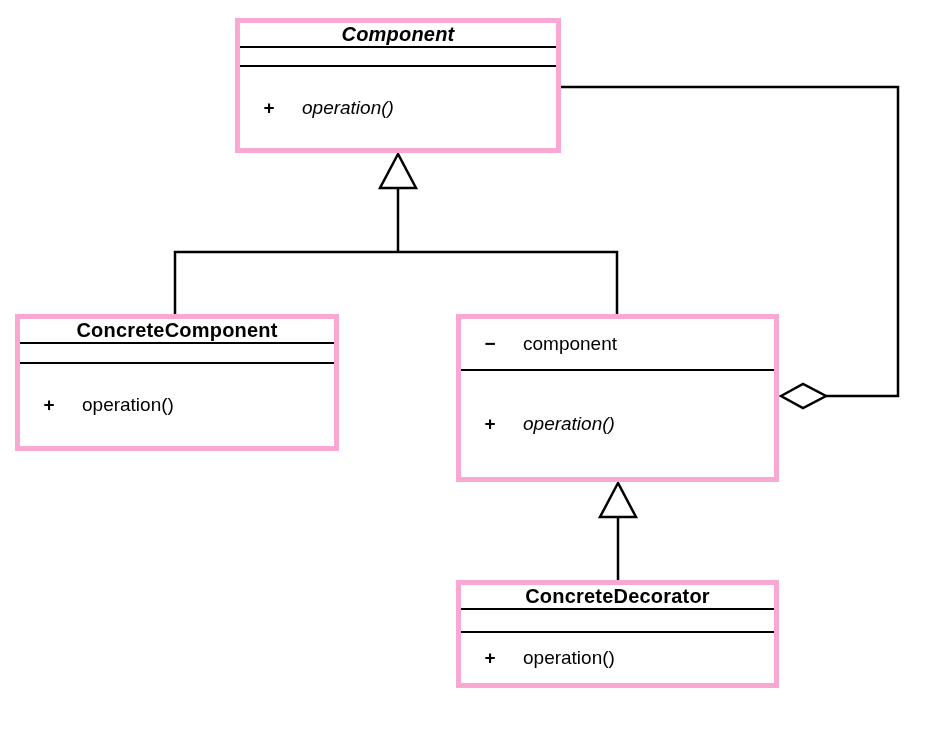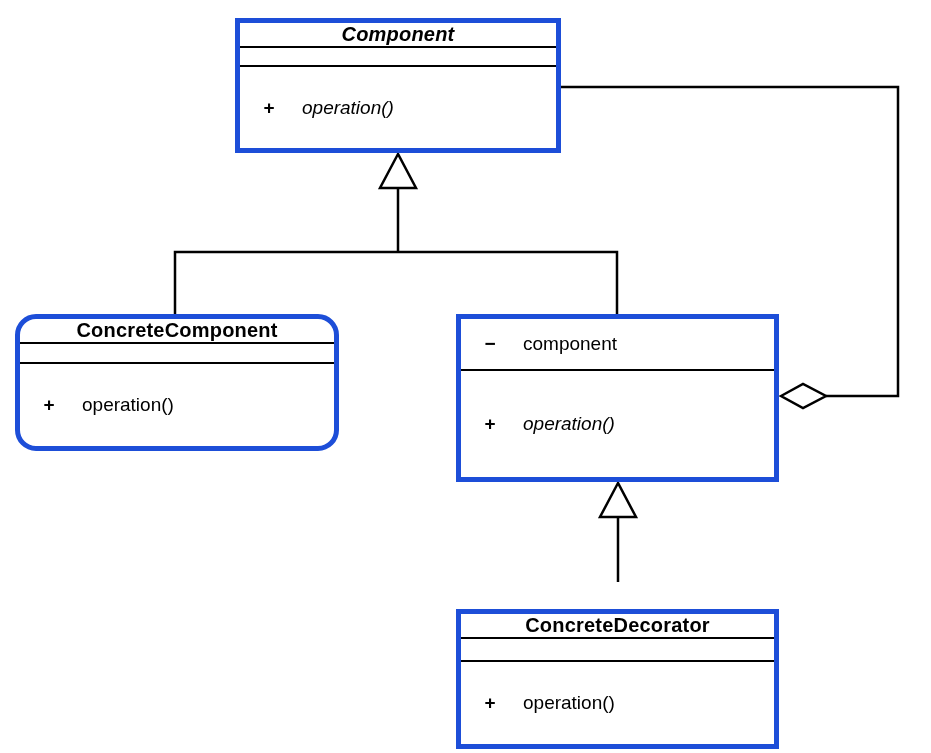--- a/index.html
+++ b/index.html
@@ -18,21 +18,21 @@
   #connector-layer {
     position: absolute;
     left: 0;
     top: 0;
     width: 931px;
     height: 753px;
   }
   .uml-class {
     position: absolute;
     background: #ffffff;
-    border: 5px solid #1d4ed8;
+    border: 5px solid #f9a8d4;
     box-sizing: border-box;
     display: flex;
     flex-direction: column;
   }
   .uml-class * { box-sizing: border-box; }
   .class-title {
     display: flex;
     align-items: center;
     justify-content: center;
     font-size: 20px;
@@ -97,21 +97,21 @@
     <div class="class-title abstract">Component</div>
     <div class="attrs-section" style="height:19px;"></div>
     <div class="ops-section">
       <div class="member-row">
         <span class="visibility">+</span>
         <span class="member-text italic">operation()</span>
       </div>
     </div>
   </div>
 
-  <div class="uml-class" style="left:15px; top:314px; width:324px; height:137px;border-radius:21px;">
+  <div class="uml-class" style="left:15px; top:314px; width:324px; height:137px;">
     <div class="class-title">ConcreteComponent</div>
     <div class="attrs-section" style="height:20px;"></div>
     <div class="ops-section">
       <div class="member-row">
         <span class="visibility">+</span>
         <span class="member-text">operation()</span>
       </div>
     </div>
   </div>
 
@@ -123,21 +123,21 @@
       </div>
     </div>
     <div class="ops-section">
       <div class="member-row">
         <span class="visibility">+</span>
         <span class="member-text italic">operation()</span>
       </div>
     </div>
   </div>
 
-  <div class="uml-class" style="left:456px; top:609px; width:323px; height:140px;">
+  <div class="uml-class" style="left:456px; top:580px; width:323px; height:108px;">
     <div class="class-title">ConcreteDecorator</div>
     <div class="attrs-section" style="height:23px;"></div>
     <div class="ops-section">
       <div class="member-row">
         <span class="visibility">+</span>
         <span class="member-text">operation()</span>
       </div>
     </div>
   </div>
 

